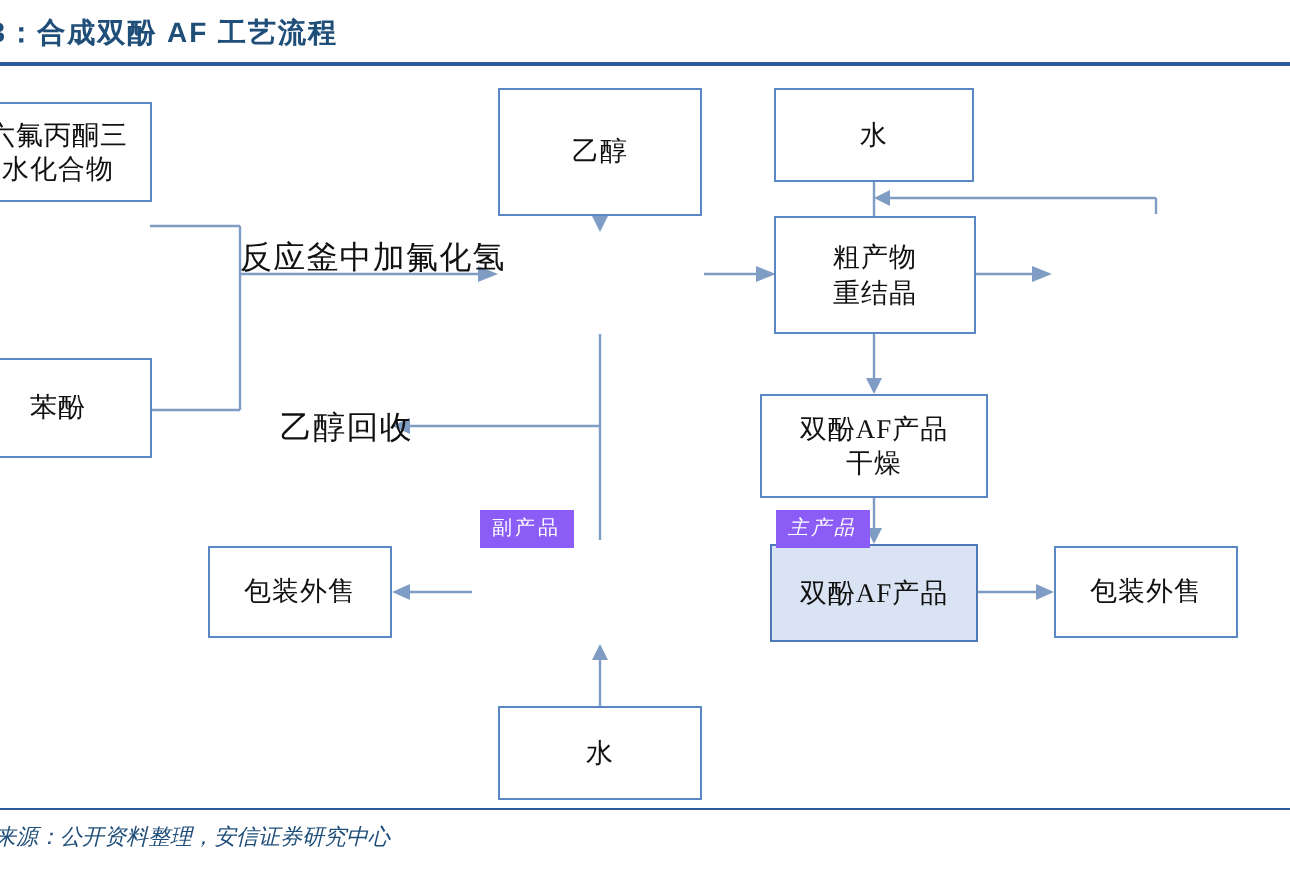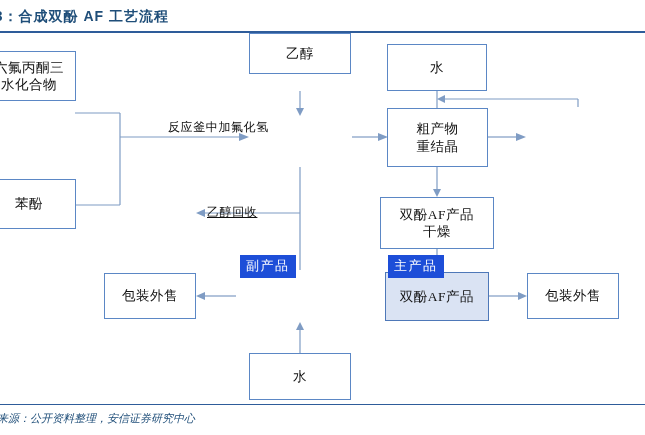--- a/index.html
+++ b/index.html
@@ -45,30 +45,30 @@
     letter-spacing:.5px;
     z-index:3;
   }
   .node.product{
     background:#DAE3F3;border-color:#4E78B8;
   }
   .node .txt{display:block;padding:0 3px;}
   
   .badge{
     position:absolute;
-    background:#1d4ed8;color:#ffffff;
-    font-size:13px;letter-spacing:1.5px;
+    background:#8b5cf6;color:#ffffff;
+    font-size:10px;letter-spacing:1.5px;
     padding:2px 6px 3px 6px;
     z-index:5;white-space:nowrap;
     font-family:"Liberation Serif","DejaVu Serif",serif;
   }
   
   .edge-label{
-    position:absolute;font-size:12px;color:#111;
-    letter-spacing:.6px;white-space:nowrap;z-index:4;padding-left:48px;
+    position:absolute;font-size:16px;color:#111;
+    letter-spacing:.6px;white-space:nowrap;z-index:4;
   }
   svg#wires{position:absolute;left:0;top:0;width:645px;height:370px;z-index:1;}
   svg#wires line,svg#wires path{stroke:#7F9CC4;stroke-width:1.2px;fill:none;}
 </style>
 </head>
 <body>
 
 <div id="figure-title">53：合成双酚 AF 工艺流程</div>
 <div id="title-rule"></div>
 
@@ -119,21 +119,21 @@
   </svg>
 
   <div class="node" style="left:-18px;top:18px;width:94px;height:50px;">
     <span class="txt">六氟丙酮三<br>水化合物</span>
   </div>
 
   <div class="node" style="left:-18px;top:146px;width:94px;height:50px;">
     <span class="txt">苯酚</span>
   </div>
 
-  <div class="node" style="left:249px;top:0;width:102px;height:41px;">
+  <div class="node" style="left:249px;top:11px;width:102px;height:64px;">
     <span class="txt">乙醇</span>
   </div>
 
   <div class="node" style="left:387px;top:11px;width:100px;height:47px;">
     <span class="txt">水</span>
   </div>
 
 
   <div class="node" style="left:387px;top:75px;width:101px;height:59px;align-items:center;">
     <span class="txt">粗产物<br>重结晶</span>
@@ -142,33 +142,33 @@
 
   <div class="node" style="left:380px;top:164px;width:114px;height:52px;">
     <span class="txt">双酚AF产品<br>干燥</span>
   </div>
 
   <div class="badge" style="left:240px;top:222px;">副产品</div>
 
   <div class="node product" style="left:385px;top:239px;width:104px;height:49px;">
     <span class="txt">双酚AF产品</span>
   </div>
-  <div class="badge" style="left:388px;top:222px;">主产品</div>
+  <div class="badge" style="left:388px;top:222px;font-style:italic;">主产品</div>
 
   <div class="node" style="left:104px;top:240px;width:92px;height:46px;">
     <span class="txt">包装外售</span>
   </div>
 
   <div class="node" style="left:527px;top:240px;width:92px;height:46px;">
     <span class="txt">包装外售</span>
   </div>
 
   <div class="node" style="left:249px;top:320px;width:102px;height:47px;">
     <span class="txt">水</span>
   </div>
 
   <div class="edge-label" style="left:120px;top:86px;">反应釜中加氟化氢</div>
 
-  <div class="edge-label" style="left:159px;top:171px;text-decoration:underline;">乙醇回收</div>
+  <div class="edge-label" style="left:140px;top:171px;">乙醇回收</div>
 </div>
 
 <div id="footer-rule"></div>
 <div id="figure-source">料来源：公开资料整理，安信证券研究中心</div>
 
 </body></html>

